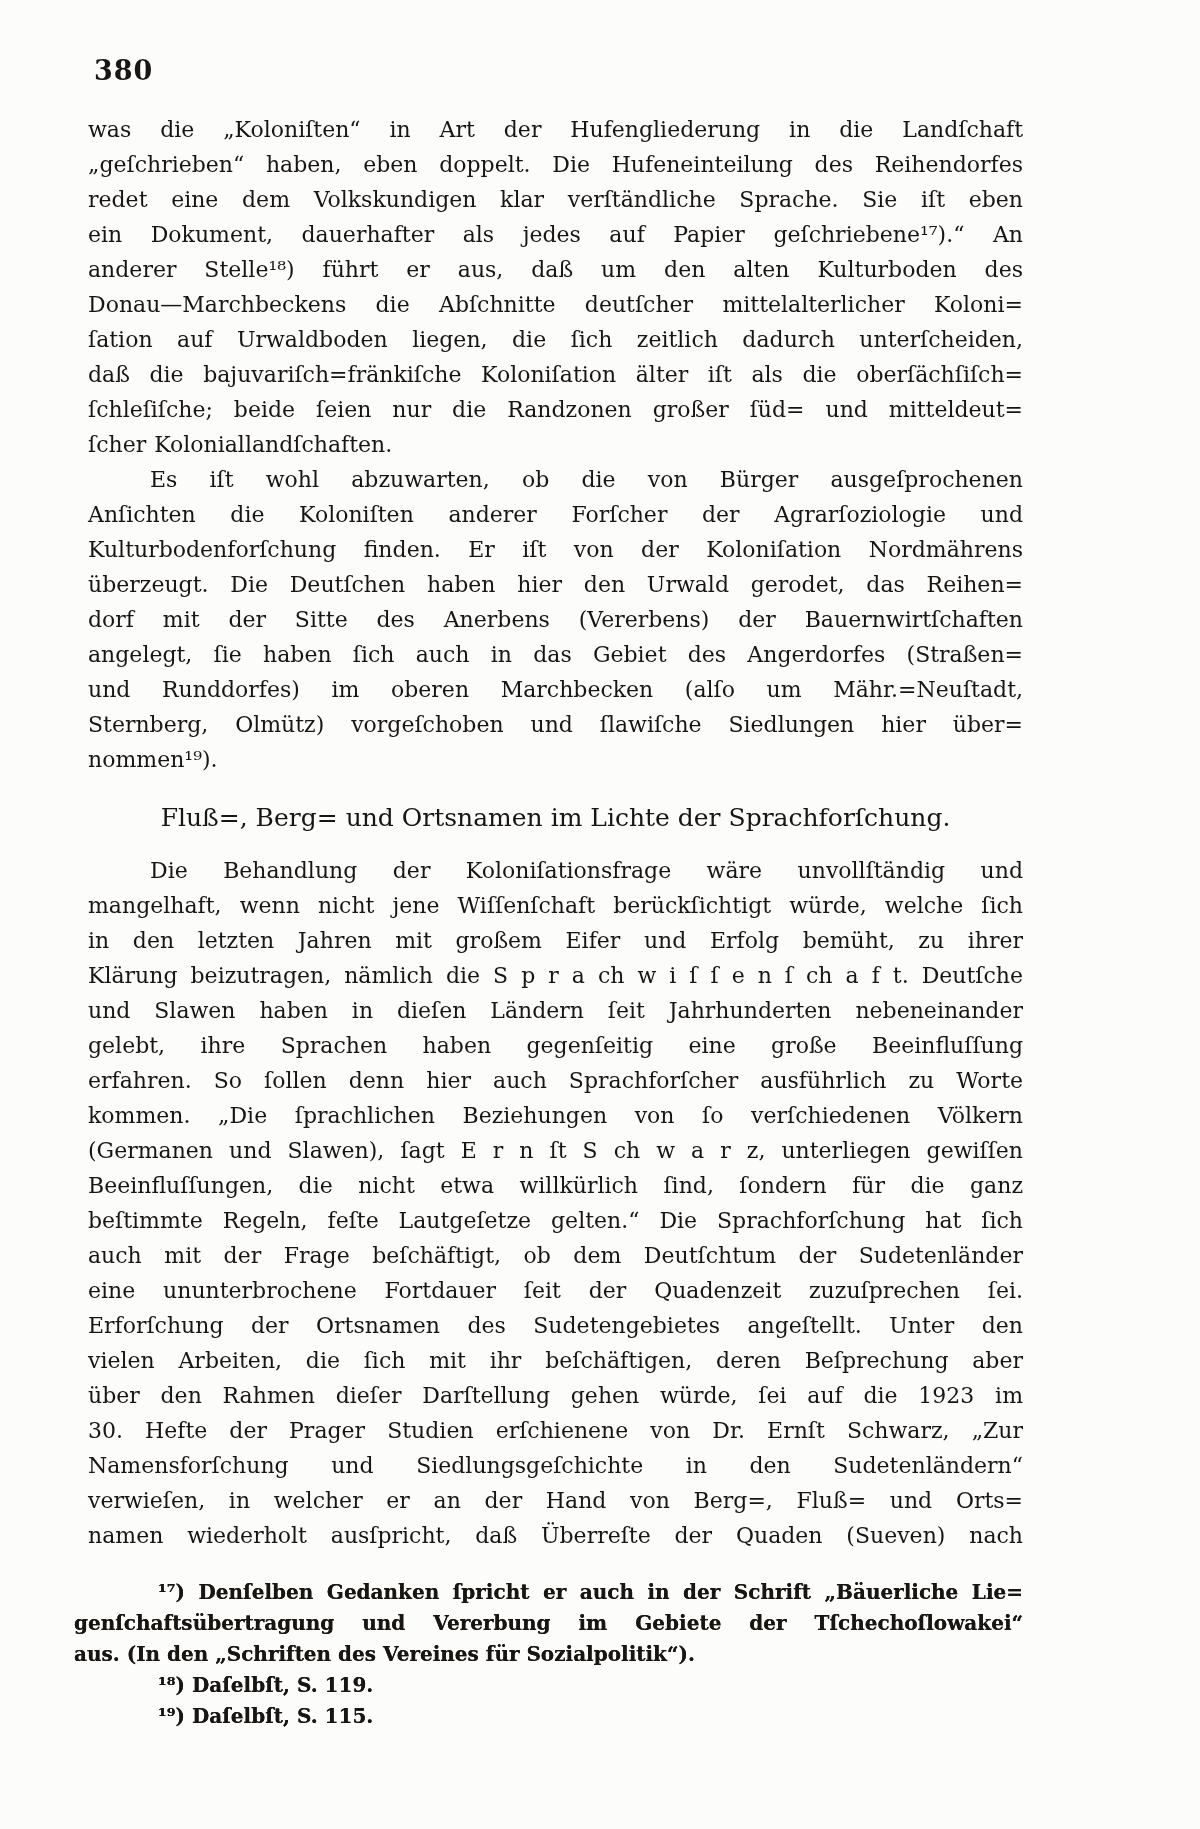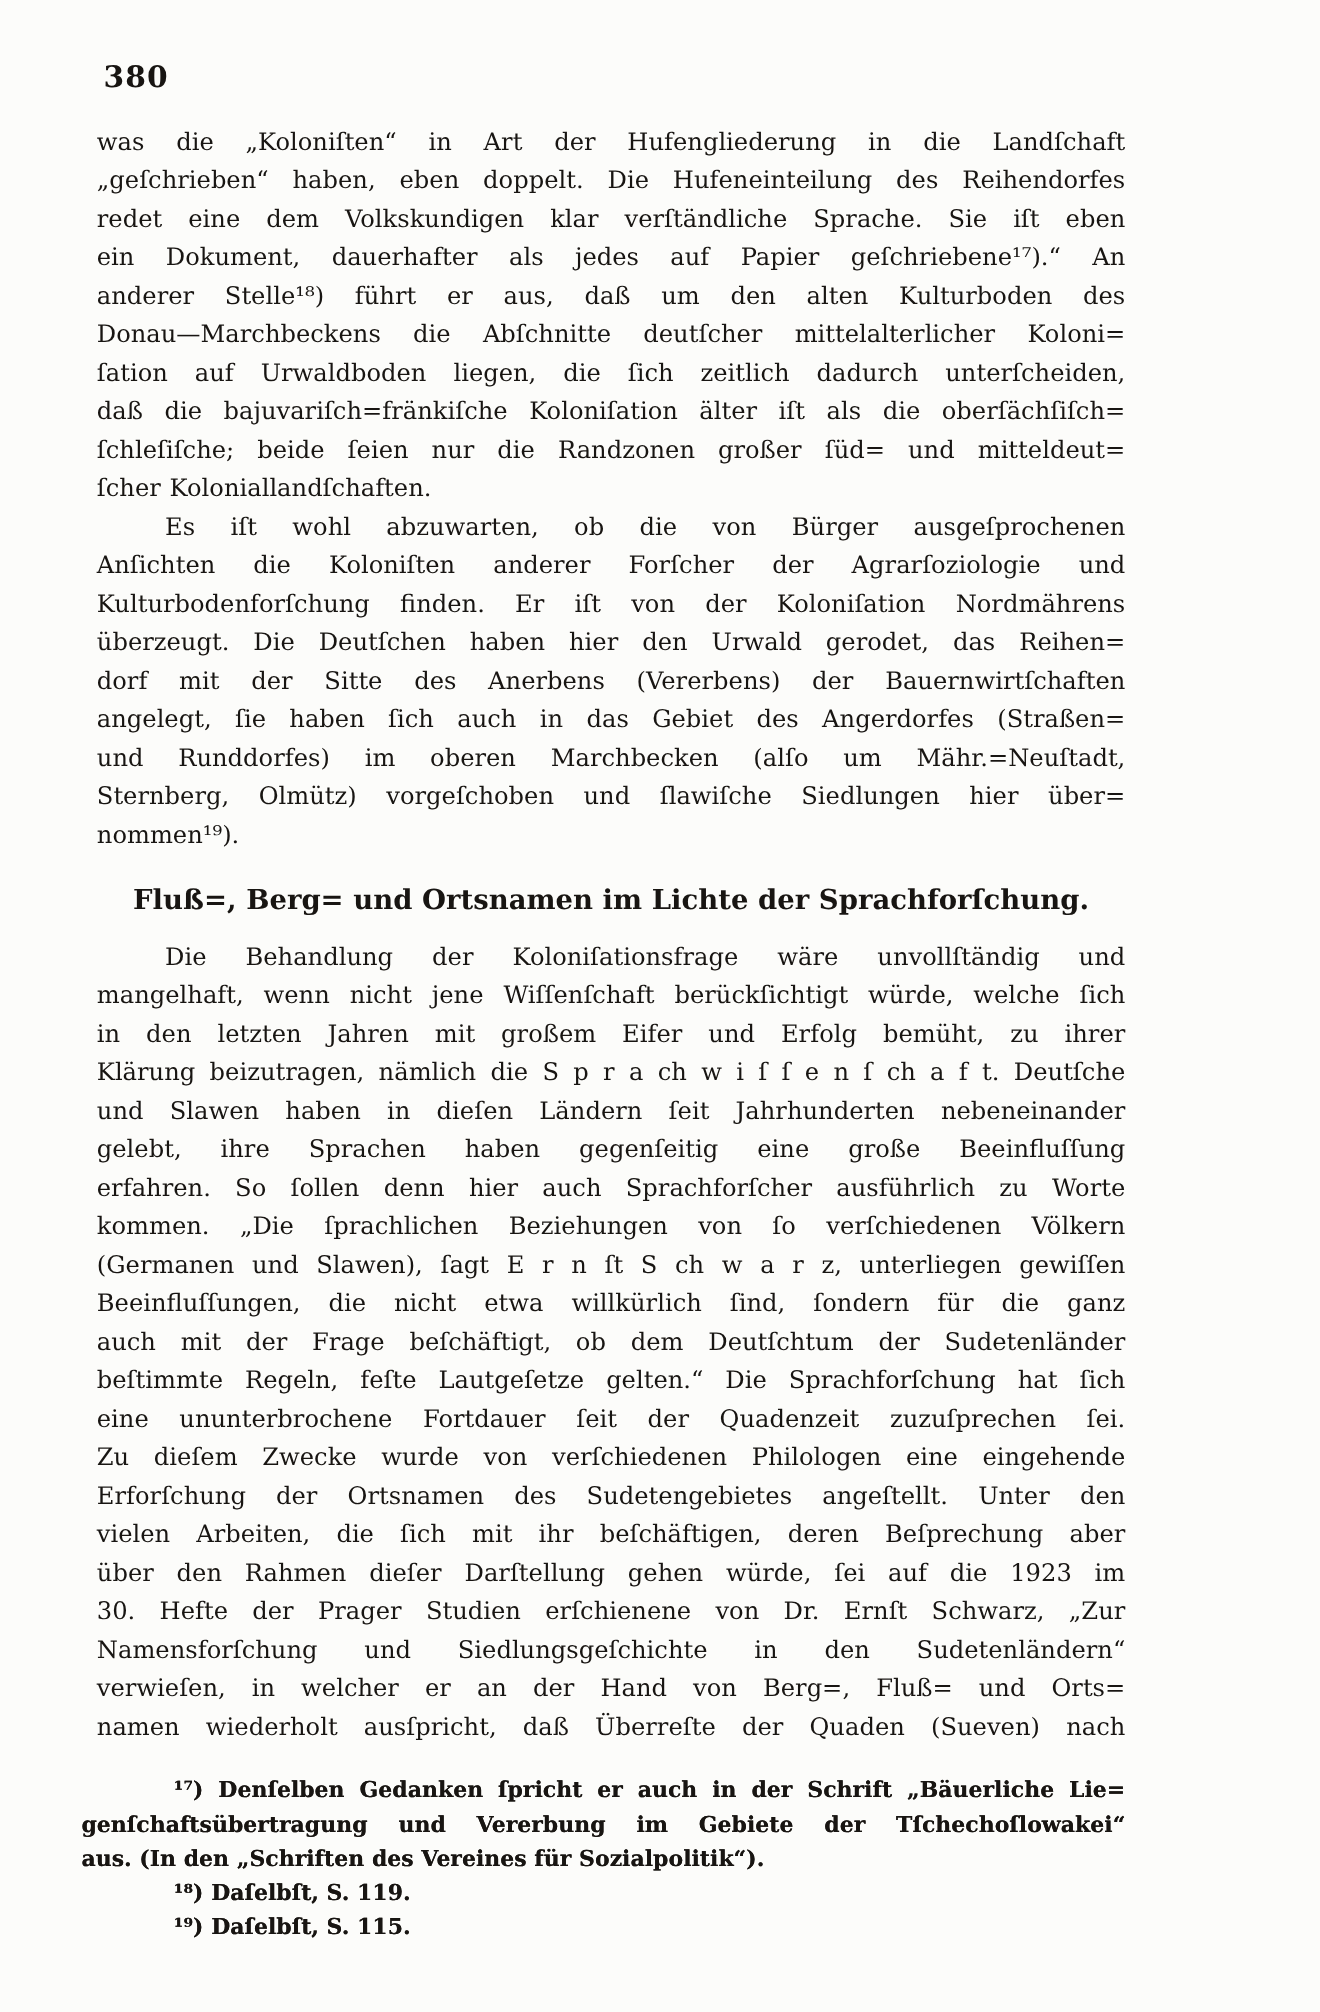--- a/index.html
+++ b/index.html
@@ -28,21 +28,21 @@
   }
   .para { font-size: 22px; line-height: 35px; }
   .ln {
     text-align: justify;
     text-align-last: justify;
     word-spacing: 1px;
   }
   .ln.last { text-align-last: left; }
   .ln.indent { text-indent: 62px; }
   .heading {
-    font-weight: bold;
+    font-weight: normal;
     font-size: 25px;
     line-height: 38px;
     text-align: center;
     margin: 22px 0 16px 0;
   }
   .footnotes {
     margin-top: 24px;
     margin-left: 74px;
     width: 949px;
     font-size: 20px;
@@ -94,24 +94,23 @@
       <div class="ln indent">Die Behandlung der Koloniſationsfrage wäre unvollſtändig und</div>
       <div class="ln">mangelhaft, wenn nicht jene Wiſſenſchaft berückſichtigt würde, welche ſich</div>
       <div class="ln">in den letzten Jahren mit großem Eifer und Erfolg bemüht, zu ihrer</div>
       <div class="ln">Klärung beizutragen, nämlich die S p r a ch w i ſ ſ e n ſ ch a f t. Deutſche</div>
       <div class="ln">und Slawen haben in dieſen Ländern ſeit Jahrhunderten nebeneinander</div>
       <div class="ln">gelebt, ihre Sprachen haben gegenſeitig eine große Beeinfluſſung</div>
       <div class="ln">erfahren. So ſollen denn hier auch Sprachforſcher ausführlich zu Worte</div>
       <div class="ln">kommen. „Die ſprachlichen Beziehungen von ſo verſchiedenen Völkern</div>
       <div class="ln">(Germanen und Slawen), ſagt E r n ſt  S ch w a r z, unterliegen gewiſſen</div>
       <div class="ln">Beeinfluſſungen, die nicht etwa willkürlich ſind, ſondern für die ganz</div>
+      <div class="ln">beſtimmte Regeln, feſte Lautgeſetze gelten.“ Die Sprachforſchung hat ſich</div>
       <div class="ln">auch mit der Frage beſchäftigt, ob dem Deutſchtum der Sudetenländer</div>
-      <div class="ln">beſtimmte Regeln, feſte Lautgeſetze gelten.“ Die Sprachforſchung hat ſich</div>
       <div class="ln">eine ununterbrochene Fortdauer ſeit der Quadenzeit zuzuſprechen ſei.</div>
-      <div class="ln">Zu dieſem Zwecke wurde von verſchiedenen Philologen eine eingehende</div>
       <div class="ln">Erforſchung der Ortsnamen des Sudetengebietes angeſtellt. Unter den</div>
       <div class="ln">vielen Arbeiten, die ſich mit ihr beſchäftigen, deren Beſprechung aber</div>
       <div class="ln">über den Rahmen dieſer Darſtellung gehen würde, ſei auf die 1923 im</div>
       <div class="ln">30. Hefte der Prager Studien erſchienene von Dr. Ernſt Schwarz, „Zur</div>
       <div class="ln">Namensforſchung und Siedlungsgeſchichte in den Sudetenländern“</div>
       <div class="ln">verwieſen, in welcher er an der Hand von Berg=, Fluß= und Orts=</div>
       <div class="ln">namen wiederholt ausſpricht, daß Überreſte der Quaden (Sueven) nach</div>
     </div>
   </div>
 

